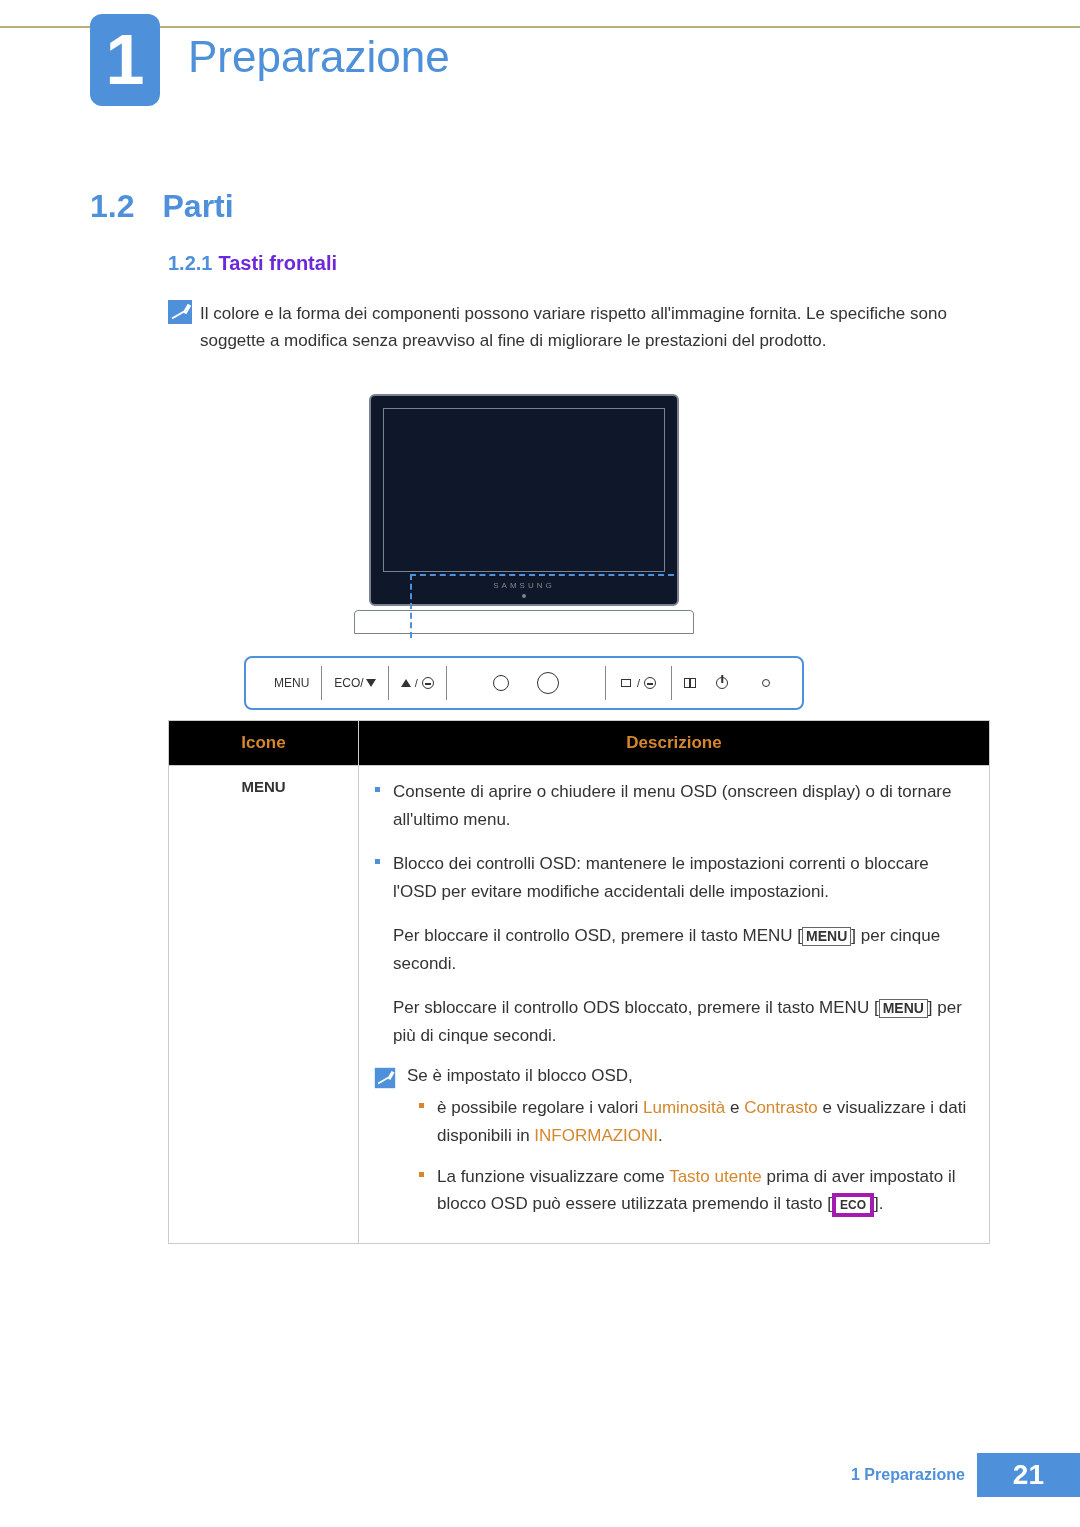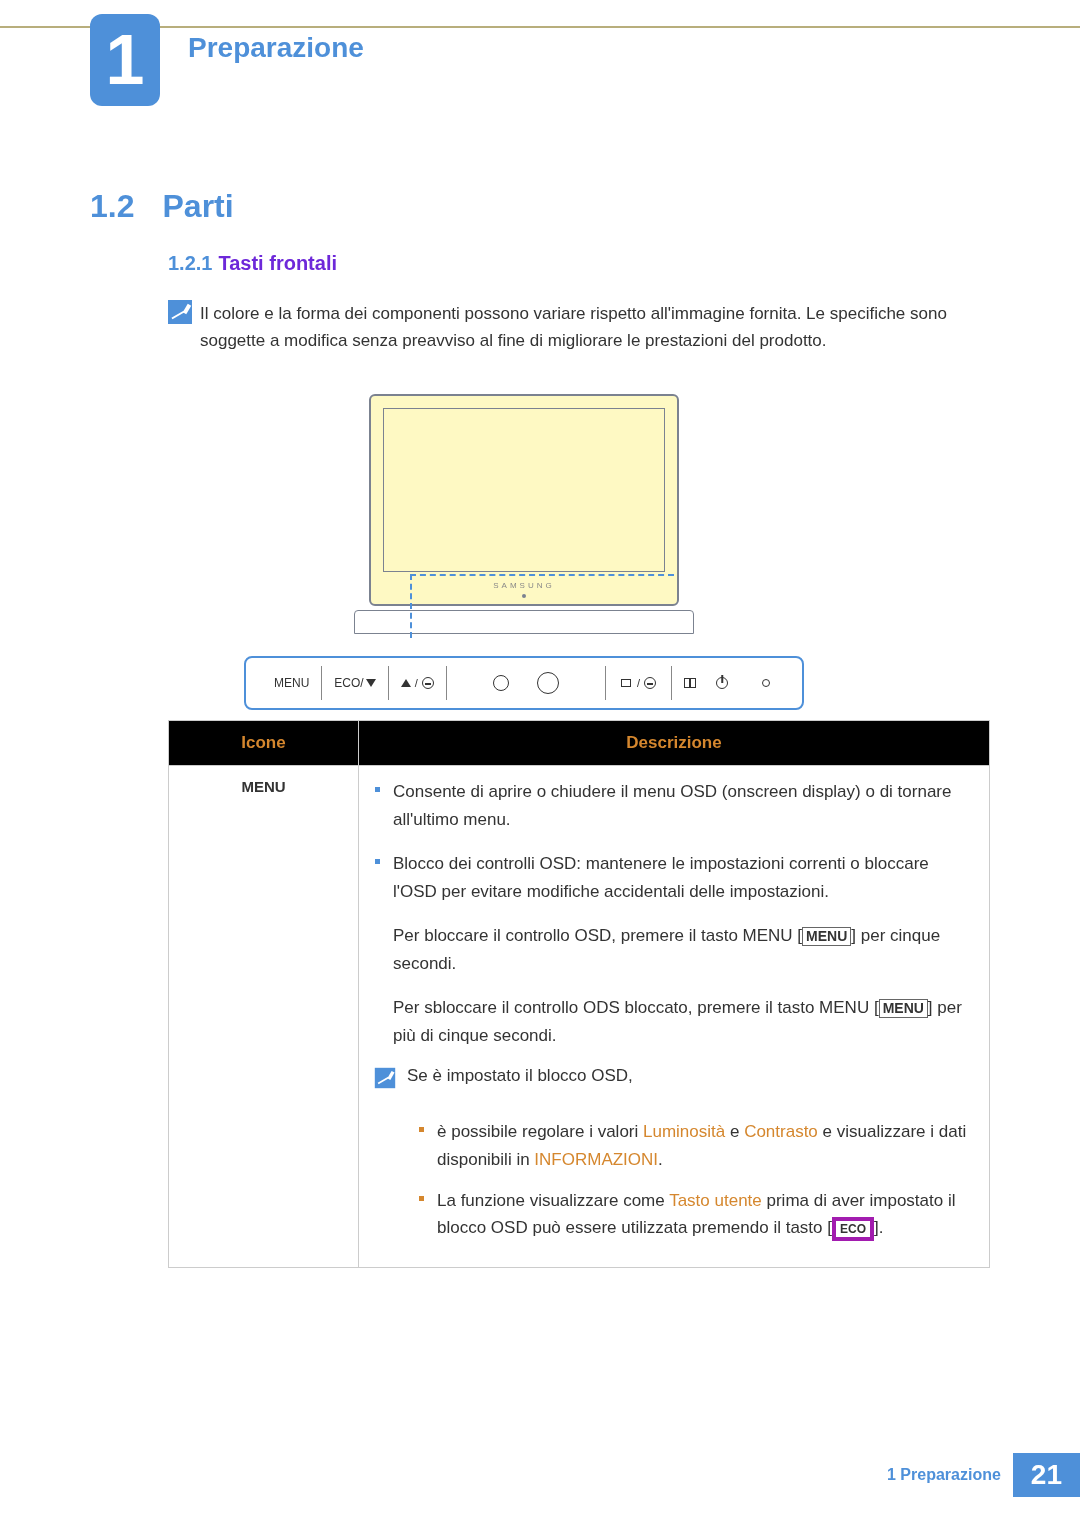--- a/index.html
+++ b/index.html
@@ -26,22 +26,22 @@
   }
   .chapter-num {
     color: #fff;
     font-size: 70px;
     font-weight: bold;
     line-height: 1;
   }
   .chapter-title {
     position: absolute;
     left: 188px; top: 32px;
-    font-size: 28px;
-    font-weight: bold;
+    font-size: 44px;
+    font-weight: normal;
     color: #4e90d9;
     text-align: right;
   }
   .section-row {
     position: absolute;
     left: 90px; top: 188px;
     display: flex; align-items: baseline; gap: 28px;
   }
   .section-num { font-size: 32px; font-weight: bold; color: #4e90d9; }
   .section-title { font-size: 32px; font-weight: bold; color: #4e90d9; }
@@ -84,21 +84,21 @@
     position: absolute;
     left: 244px; top: 394px;
     width: 560px;
   }
   .monitor-outer {
     width: 310px; height: 212px;
     margin: 0 auto 0 auto;
     border: 2px solid #7b8290;
     border-radius: 6px;
     position: relative;
-    background: #fef9c3;
+    background: #0f172a;
   }
   .monitor-inner {
     position: absolute;
     left: 12px; right: 12px; top: 12px; bottom: 32px;
     border: 1px solid #7b8290;
   }
   .monitor-brand {
     position: absolute;
     bottom: 14px; left: 0; right: 0;
     text-align: center;
@@ -189,21 +189,21 @@
     line-height: 1.65;
   }
   .desc-ul > li::before {
     content: "";
     position: absolute;
     left: 2px; top: 9px;
     width: 5px; height: 5px;
     background: #4e90d9;
   }
   .desc-para { margin-bottom: 16px; line-height: 1.65; padding-left: 20px; }
-  .sub-note { display: flex; gap: 10px; margin: 8px 0 28px 0; padding-left: 0; }
+  .sub-note { display: flex; gap: 10px; margin: 8px 0 4px 0; padding-left: 0; }
   .sub-ul { list-style: none; padding-left: 44px; margin: 0; }
   .sub-ul li {
     position: relative; padding-left:20px; margin-bottom:14px; line-height:1.6;
   }
   .sub-ul li::before {
     content:""; position:absolute; left:2px; top:9px;
     width:5px; height:5px; background:#d5872e;
   }
   .term { color:#d5872e; font-weight:normal; }
   .btn-label {
@@ -216,21 +216,21 @@
   }
   .footer {
     position: absolute;
     bottom: 30px; right: 0;
     display: flex; align-items: center;
   }
   .footer-chap { color:#4e90d9; font-weight:bold; font-size:16px; margin-right:12px; }
   .footer-pagebox {
     background:#4e90d9; color:#fff;
     font-size:28px; font-weight:bold;
-    padding: 6px 18px;
+    padding: 6px 36px;
   }
 </style>
 </head>
 <body>
 
 <div class="top-rule"></div>
 
 <div class="chapter-tab">
   <span class="chapter-num">1</span>
 </div>

